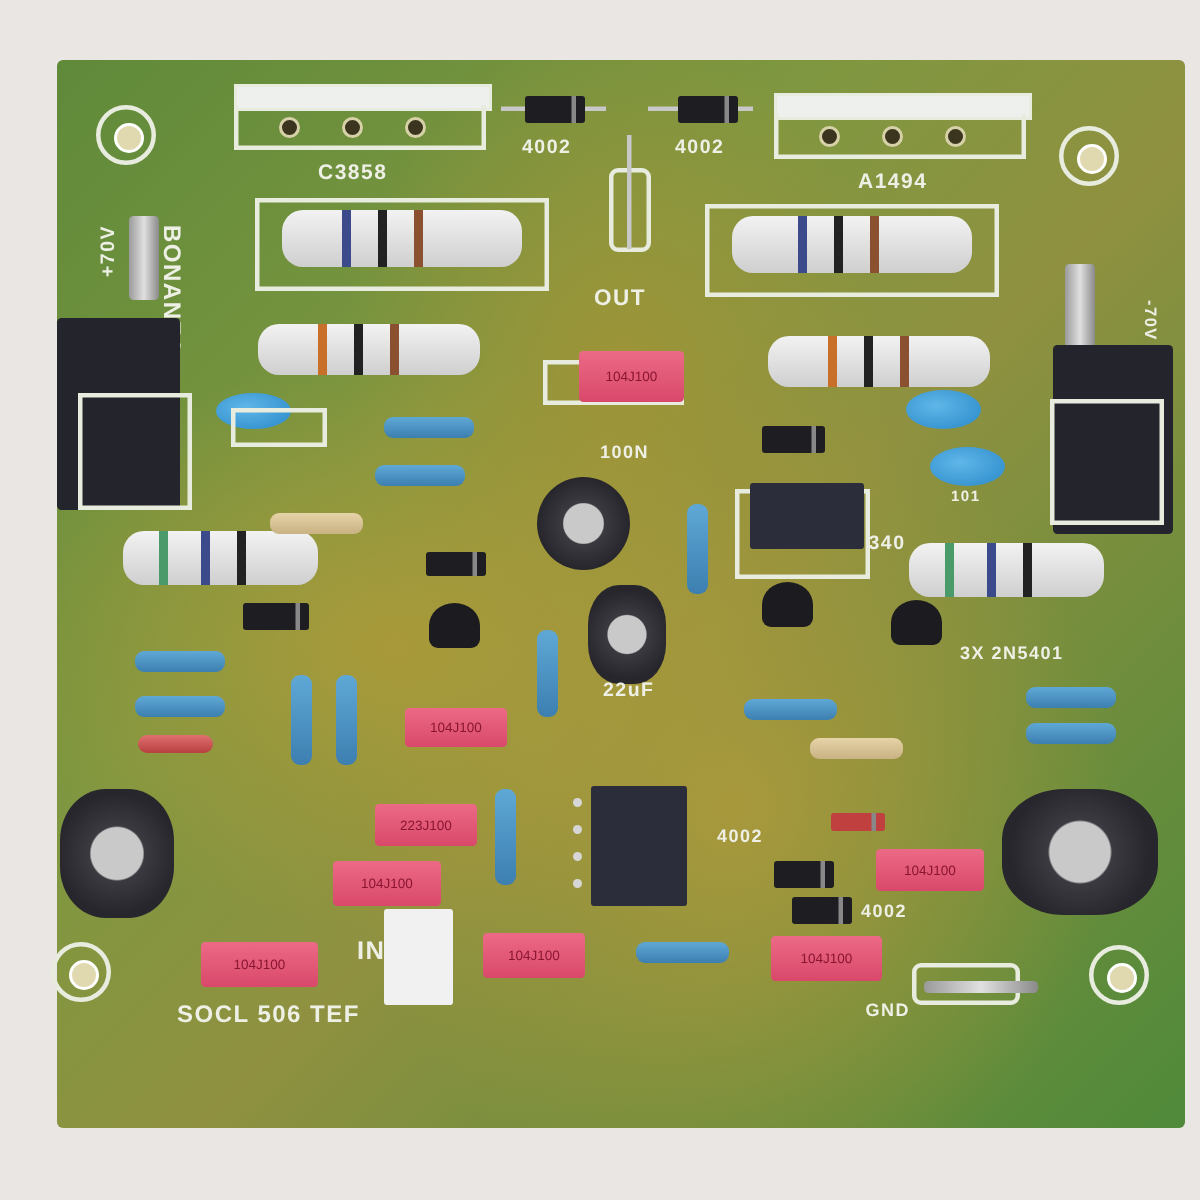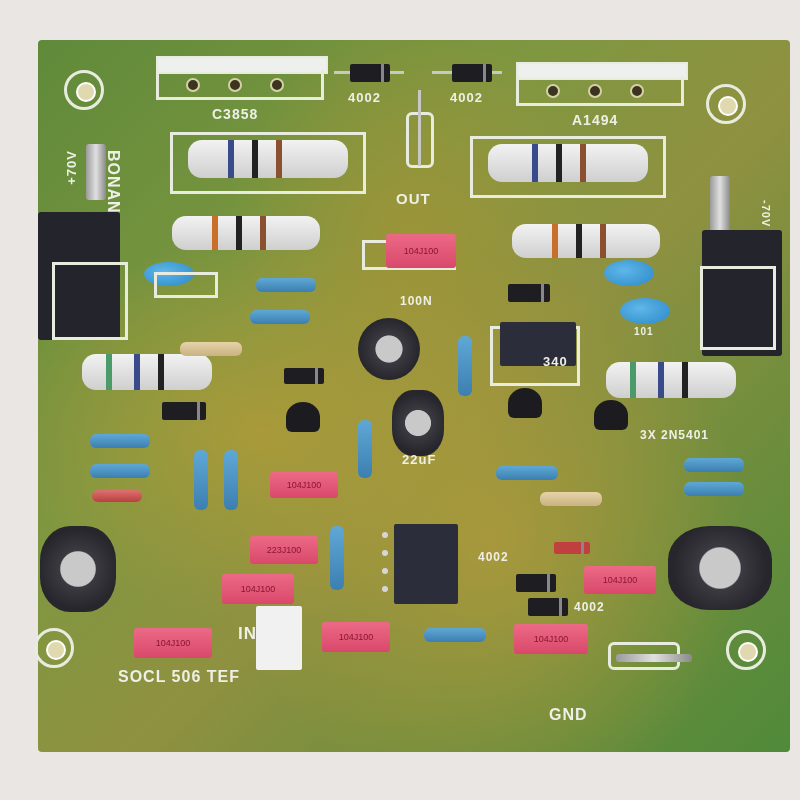--- a/index.html
+++ b/index.html
@@ -141,21 +141,21 @@
 
   <div class="diode" style="left:246px;top:328px;width:40px;height:16px;"></div>
   <div class="diode" style="left:124px;top:362px;width:44px;height:18px;"></div>
   <div class="diode" style="left:470px;top:244px;width:42px;height:18px;"></div>
   <div class="diode" style="left:478px;top:534px;width:40px;height:18px;"></div>
   <div class="diode" style="left:490px;top:558px;width:40px;height:18px;"></div>
   <div class="diode" style="left:516px;top:502px;width:36px;height:12px;background:#c04040;"></div>
 
   <div class="outline" style="left:452px;top:286px;width:90px;height:60px;"></div>
   <div class="ic" style="left:462px;top:282px;width:76px;height:44px;"></div>
-  <div class="silk" style="left:505px;top:314px;font-size:13px;">340</div>
+  <div class="silk" style="left:541px;top:314px;font-size:13px;">340</div>
 
   <div class="to92" style="left:248px;top:362px;"></div>
   <div class="to92" style="left:470px;top:348px;"></div>
   <div class="to92" style="left:556px;top:360px;"></div>
   <div class="silk" style="left:602px;top:388px;font-size:12px;">3X 2N5401</div>
 
   <div class="ecap" style="left:320px;top:278px;width:62px;height:62px;"></div>
   <div class="ecap" style="left:354px;top:350px;width:52px;height:66px;border-radius:40%;"></div>
   <div class="silk" style="left:364px;top:412px;font-size:13px;">22uF</div>
   <div class="ecap" style="left:2px;top:486px;width:76px;height:86px;border-radius:40%;"></div>
@@ -175,16 +175,16 @@
   <div class="cap-red" style="left:546px;top:526px;width:72px;height:28px;">104J100</div>
   <div class="cap-red" style="left:476px;top:584px;width:74px;height:30px;">104J100</div>
 
   <div class="silk" style="left:440px;top:510px;font-size:12px;">4002</div>
   <div class="silk" style="left:536px;top:560px;font-size:12px;">4002</div>
 
   <div class="conn-white" style="left:218px;top:566px;width:46px;height:64px;"></div>
   <div class="silk" style="left:200px;top:584px;font-size:17px;">IN</div>
 
   <div class="silk" style="left:80px;top:628px;font-size:16px;">SOCL 506 TEF</div>
-  <div class="silk" style="left:511px;top:626px;font-size:16px;margin-top:40px;">GND</div>
+  <div class="silk" style="left:539px;top:626px;font-size:12px;">GND</div>
   <div class="outline" style="left:570px;top:602px;width:72px;height:28px;border-radius:6px;"></div>
   <div class="spade" style="left:578px;top:614px;width:76px;height:8px;"></div>
 </div>
 
 </body></html>

